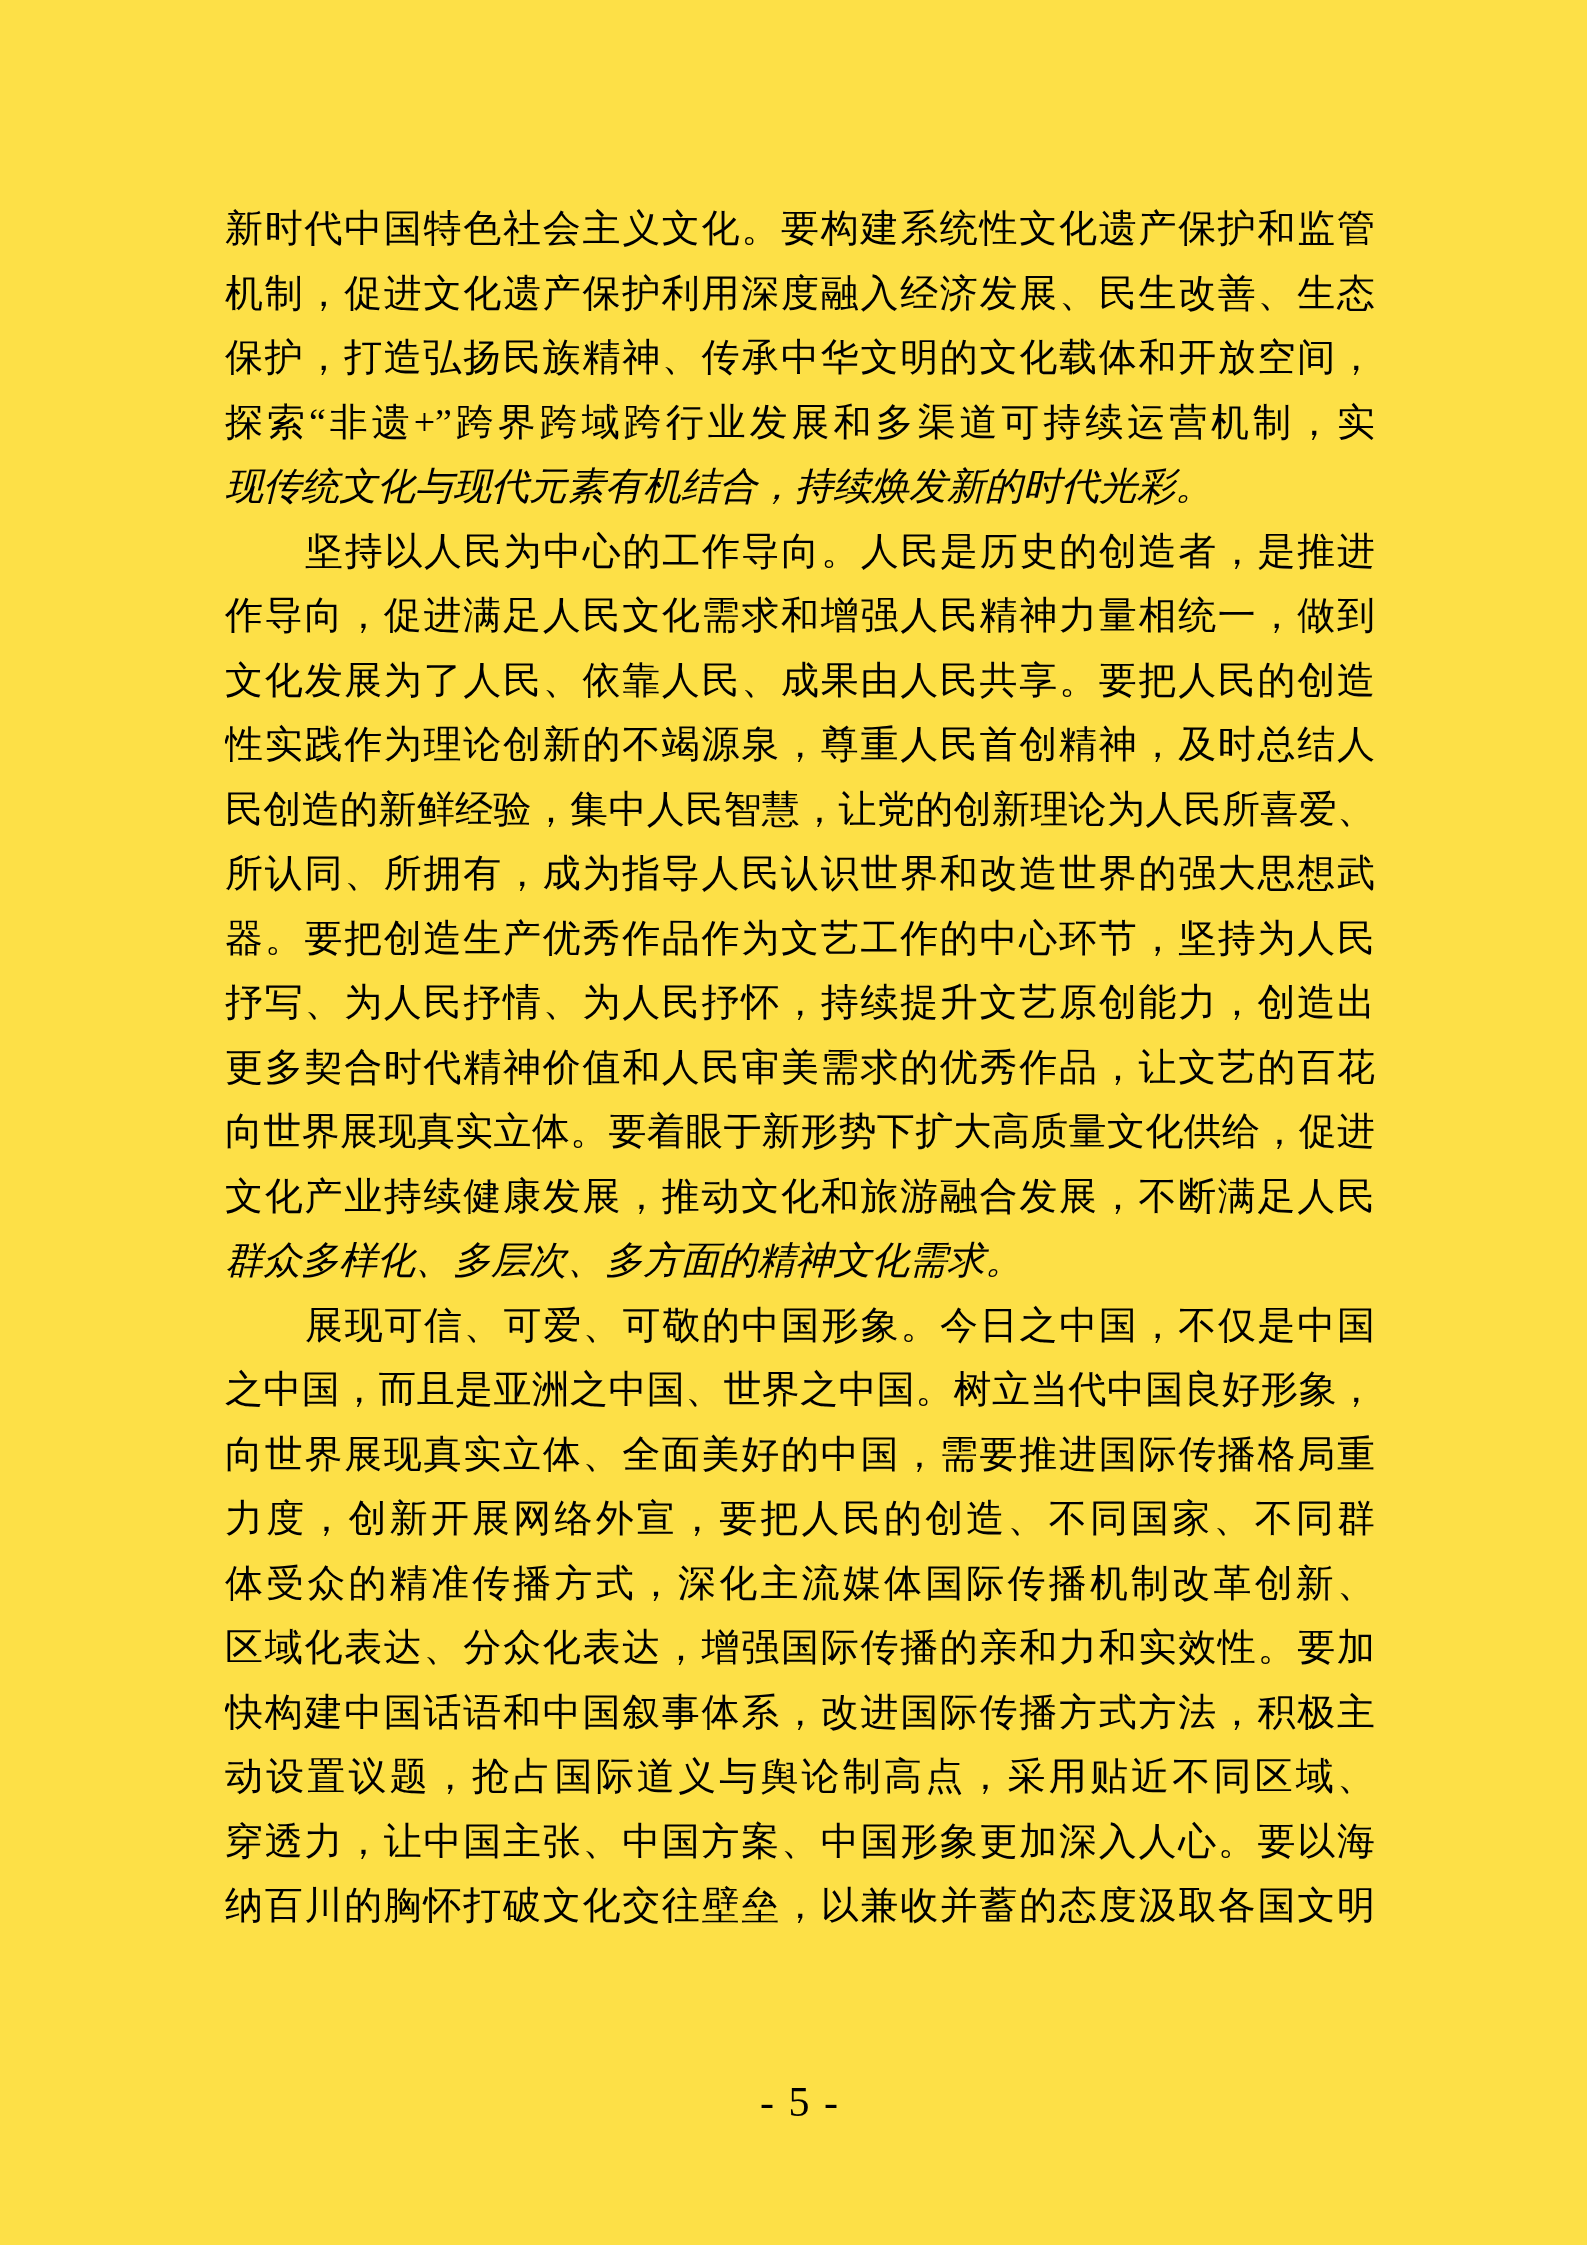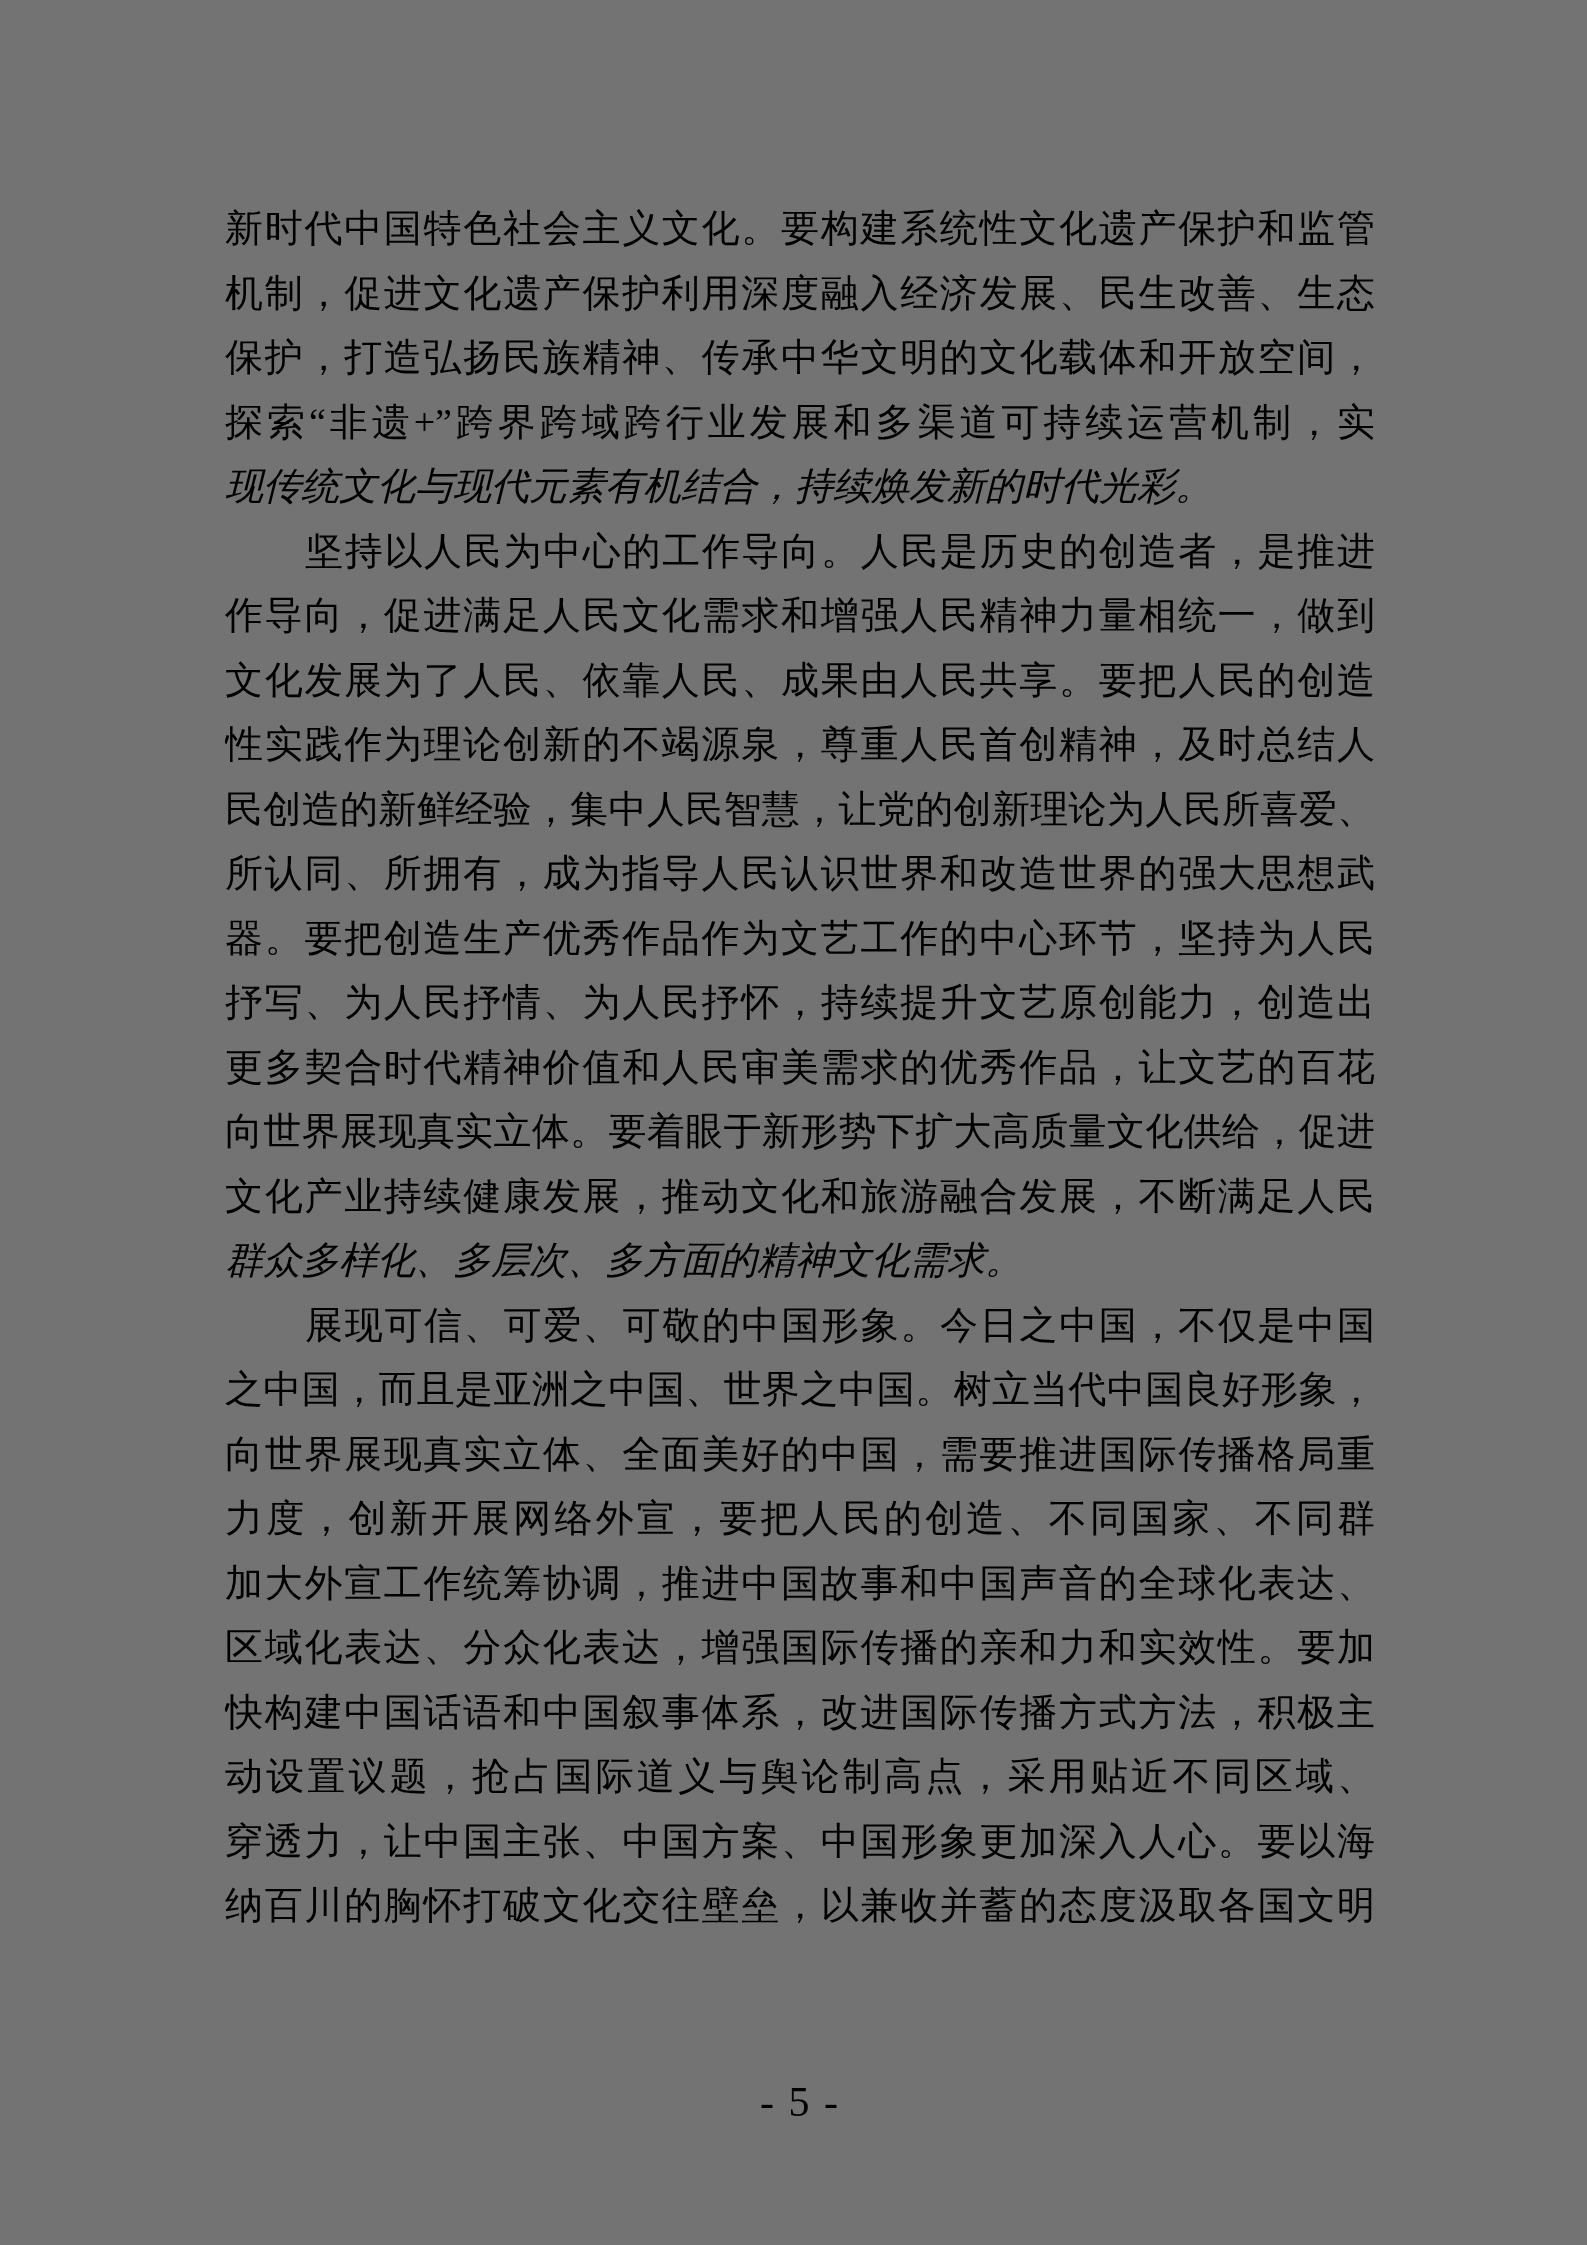--- a/index.html
+++ b/index.html
@@ -12,21 +12,21 @@
     height: 2245px;
     position: relative;
     font-family: "Liberation Serif", "DejaVu Serif", serif;
     color: #000000;
   }
   .page {
     position: absolute;
     left: 0; top: 0;
     width: 1587px;
     height: 2245px;
-    background: #737373;
+    background: #fde047;
     overflow: hidden;
   }
   .text-block {
     position: absolute;
     left: 225px;
     top: 196px;
     width: 1150px;
     font-size: 38px;
     line-height: 64.5px;
     color: #000000;
@@ -76,21 +76,21 @@
       <div class="line">器。要把创造生产优秀作品作为文艺工作的中心环节，坚持为人民</div>
       <div class="line">抒写、为人民抒情、为人民抒怀，持续提升文艺原创能力，创造出</div>
       <div class="line">更多契合时代精神价值和人民审美需求的优秀作品，让文艺的百花</div>
       <div class="line">向世界展现真实立体。要着眼于新形势下扩大高质量文化供给，促进</div>
       <div class="line">文化产业持续健康发展，推动文化和旅游融合发展，不断满足人民</div>
       <div class="line para-end">群众多样化、多层次、多方面的精神文化需求。</div>
       <div class="line indent">展现可信、可爱、可敬的中国形象。今日之中国，不仅是中国</div>
       <div class="line">之中国，而且是亚洲之中国、世界之中国。树立当代中国良好形象，</div>
       <div class="line">向世界展现真实立体、全面美好的中国，需要推进国际传播格局重</div>
       <div class="line">力度，创新开展网络外宣，要把人民的创造、不同国家、不同群</div>
-      <div class="line">加大外宣工作统筹协调，推进中国故事和中国声音的全球化表达、</div>
+      <div class="line">体受众的精准传播方式，深化主流媒体国际传播机制改革创新、</div>
       <div class="line">区域化表达、分众化表达，增强国际传播的亲和力和实效性。要加</div>
       <div class="line">快构建中国话语和中国叙事体系，改进国际传播方式方法，积极主</div>
       <div class="line">动设置议题，抢占国际道义与舆论制高点，采用贴近不同区域、</div>
       <div class="line">穿透力，让中国主张、中国方案、中国形象更加深入人心。要以海</div>
       <div class="line">纳百川的胸怀打破文化交往壁垒，以兼收并蓄的态度汲取各国文明</div>
     </section>
   <footer class="page-number">- 5 -</footer>
 </main>
 
 </body></html>

